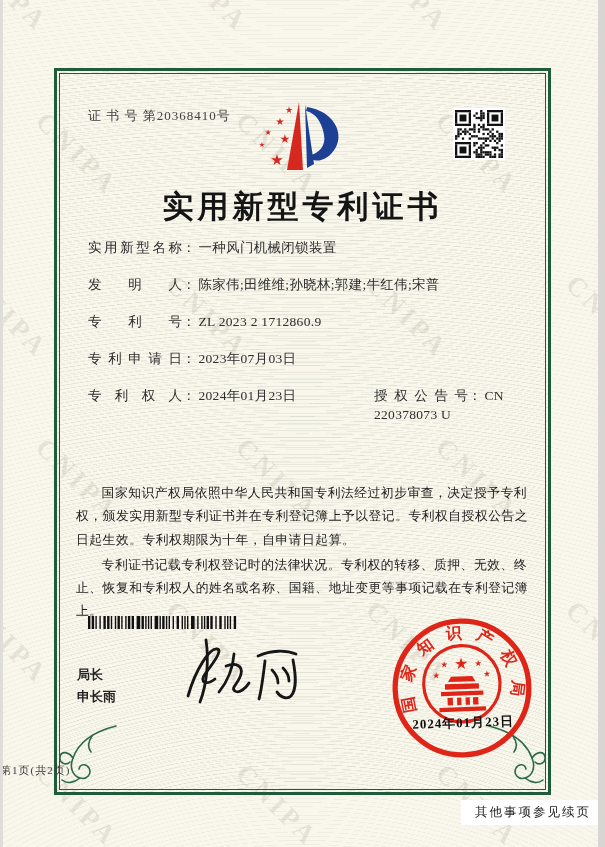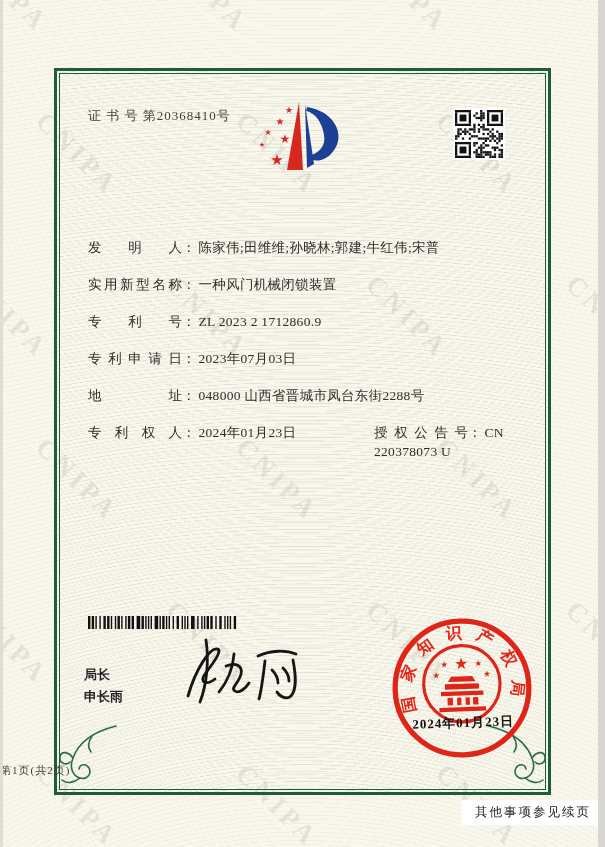--- a/index.html
+++ b/index.html
@@ -38,21 +38,21 @@
   .fcolon{margin-right:3px;}
   .fvalue{letter-spacing:.3px;}
   .pair2{position:absolute;left:242px;top:0;margin-left:44px;}
 
   .paras{position:absolute;left:76px;top:482px;width:453px;z-index:4;
       font-size:12.8px;line-height:1.82;color:#1c1c1c;font-weight:500;}
   .paras p{margin:0 0 2px 0;text-indent:2em;letter-spacing:.5px;}
 
   .barcode{position:absolute;left:88px;top:616px;z-index:4;}
   .signature{position:absolute;left:172px;top:634px;z-index:4;}
-  .director{position:absolute;left:84px;top:664px;z-index:4;
+  .director{position:absolute;left:77px;top:664px;z-index:4;
       font-family:"Liberation Sans", sans-serif;font-size:13px;line-height:22px;
       font-weight:600;color:#232323;}
 
   .seal{position:absolute;left:392px;top:618px;width:140px;height:140px;z-index:5;
       transform:rotate(-2deg);}
   .seal-date{position:absolute;left:0;right:0;top:96px;text-align:center;
       font-size:13px;font-weight:700;color:#111;letter-spacing:1px;}
 
   .page-num{position:absolute;left:0;right:0;top:763px;z-index:4;text-align:left;
       font-size:11px;color:#3c3c3c;letter-spacing:1px;}
@@ -255,45 +255,47 @@
       <rect x="10" y="20" width="1" height="1" fill="#111"></rect>
       <rect x="11" y="20" width="1" height="1" fill="#111"></rect>
       <rect x="12" y="20" width="1" height="1" fill="#111"></rect>
       <rect x="15" y="20" width="1" height="1" fill="#111"></rect>
       <rect x="16" y="20" width="1" height="1" fill="#111"></rect>
       <rect x="17" y="20" width="1" height="1" fill="#111"></rect>
       <rect x="19" y="20" width="1" height="1" fill="#111"></rect>
       <rect x="20" y="20" width="1" height="1" fill="#111"></rect>
     </svg>
 
+  <div class="title">实用新型专利证书</div>
 
   <div class="fields">
     <div class="frow">
+      <span class="flabel">实用新型名称</span><span class="fcolon">：</span><span class="fvalue">一种风门机械闭锁装置</span>
+    </div>
+    <div class="frow">
       <span class="flabel">发明人</span><span class="fcolon">：</span><span class="fvalue">陈家伟;田维维;孙晓林;郭建;牛红伟;宋普</span>
     </div>
     <div class="frow">
-      <span class="flabel">实用新型名称</span><span class="fcolon">：</span><span class="fvalue">一种风门机械闭锁装置</span>
-    </div>
-    <div class="frow">
       <span class="flabel">专利号</span><span class="fcolon">：</span><span class="fvalue">ZL 2023 2 1712860.9</span>
     </div>
     <div class="frow">
       <span class="flabel">专利申请日</span><span class="fcolon">：</span><span class="fvalue">2023年07月03日</span>
-    </div>
-    <div class="frow">
-      <span class="flabel">地址</span><span class="fcolon">：</span><span class="fvalue">048000 山西省晋城市凤台东街2288号</span>
     </div>
     <div class="frow">
       <span class="flabel">专利权人</span><span class="fcolon">：</span><span class="fvalue">2024年01月23日</span>
       <span class="pair2">
         <span class="flabel">授权公告号</span><span class="fcolon">：</span><span class="fvalue">CN 220378073 U</span>
       </span>
     </div>
   </div>
 
+  <div class="paras">
+    <p>国家知识产权局依照中华人民共和国专利法经过初步审查，决定授予专利权，颁发实用新型专利证书并在专利登记簿上予以登记。专利权自授权公告之日起生效。专利权期限为十年，自申请日起算。</p>
+    <p>专利证书记载专利权登记时的法律状况。专利权的转移、质押、无效、终止、恢复和专利权人的姓名或名称、国籍、地址变更等事项记载在专利登记簿上。</p>
+  </div>
 
   <svg class="barcode" id="bcSvg" width="152" height="13" viewBox="0 0 152 13">
       <rect x="0" y="0" width="2.4" height="13" fill="#111"></rect>
       <rect x="3.7" y="0" width="2.4" height="13" fill="#111"></rect>
       <rect x="7.4" y="0" width="1.4" height="13" fill="#111"></rect>
       <rect x="11.4" y="0" width="1.4" height="13" fill="#111"></rect>
       <rect x="15.4" y="0" width="2.4" height="13" fill="#111"></rect>
       <rect x="19.1" y="0" width="2.4" height="13" fill="#111"></rect>
       <rect x="22.8" y="0" width="1.4" height="13" fill="#111"></rect>
       <rect x="26.8" y="0" width="1.4" height="13" fill="#111"></rect>

